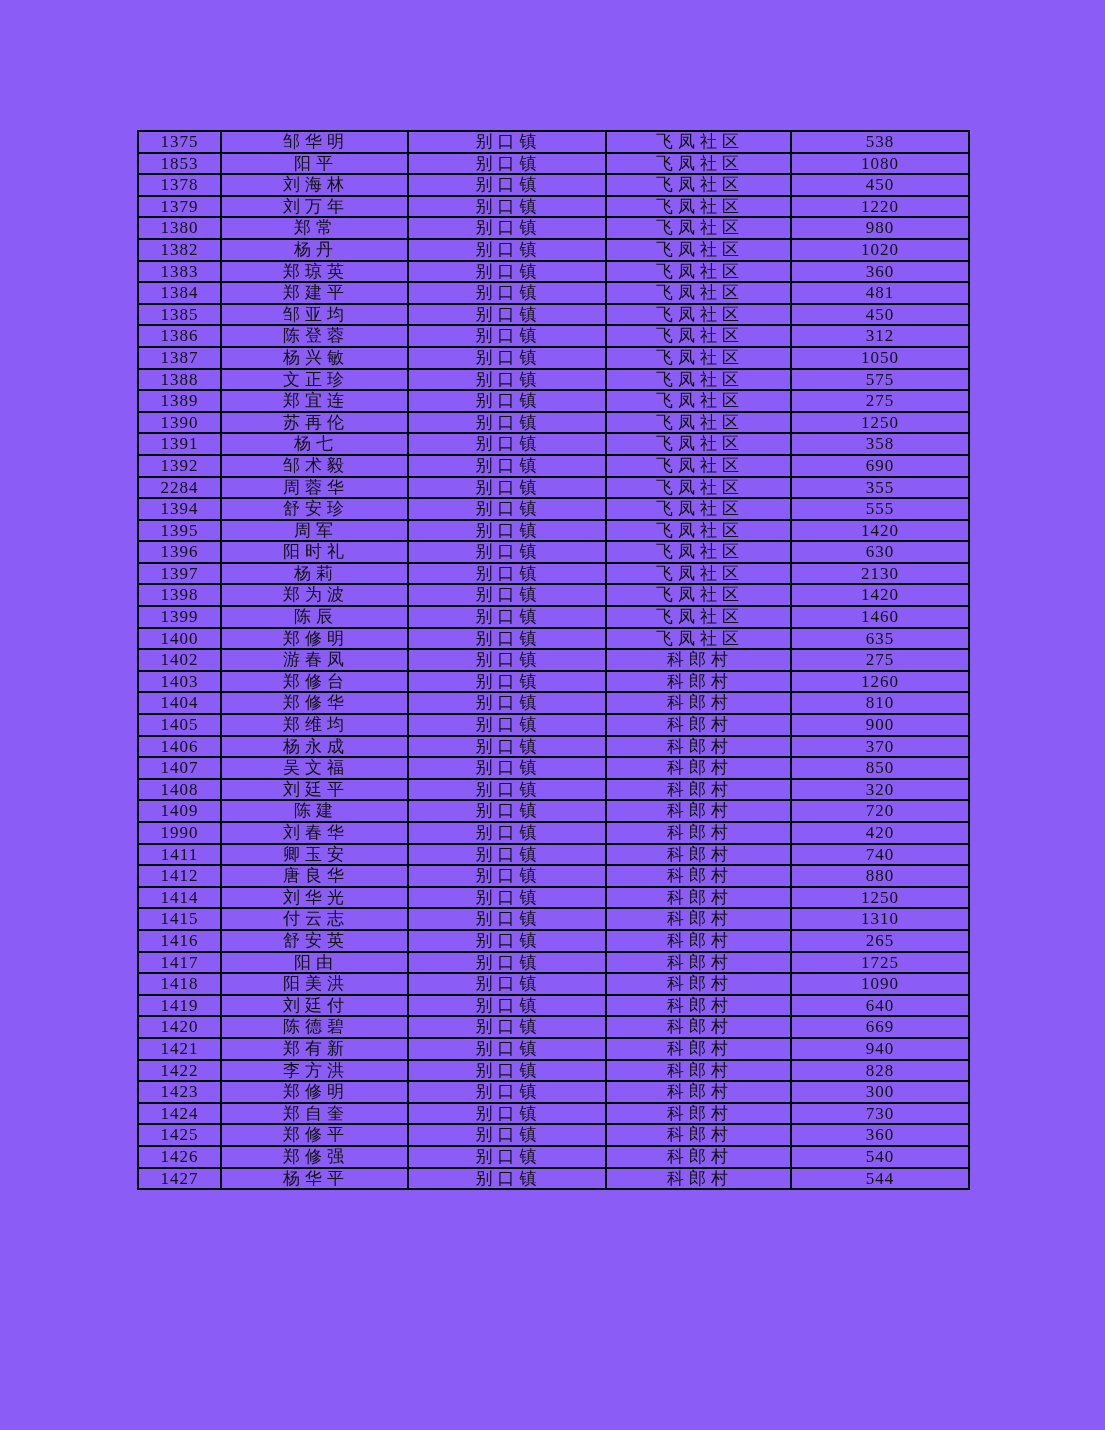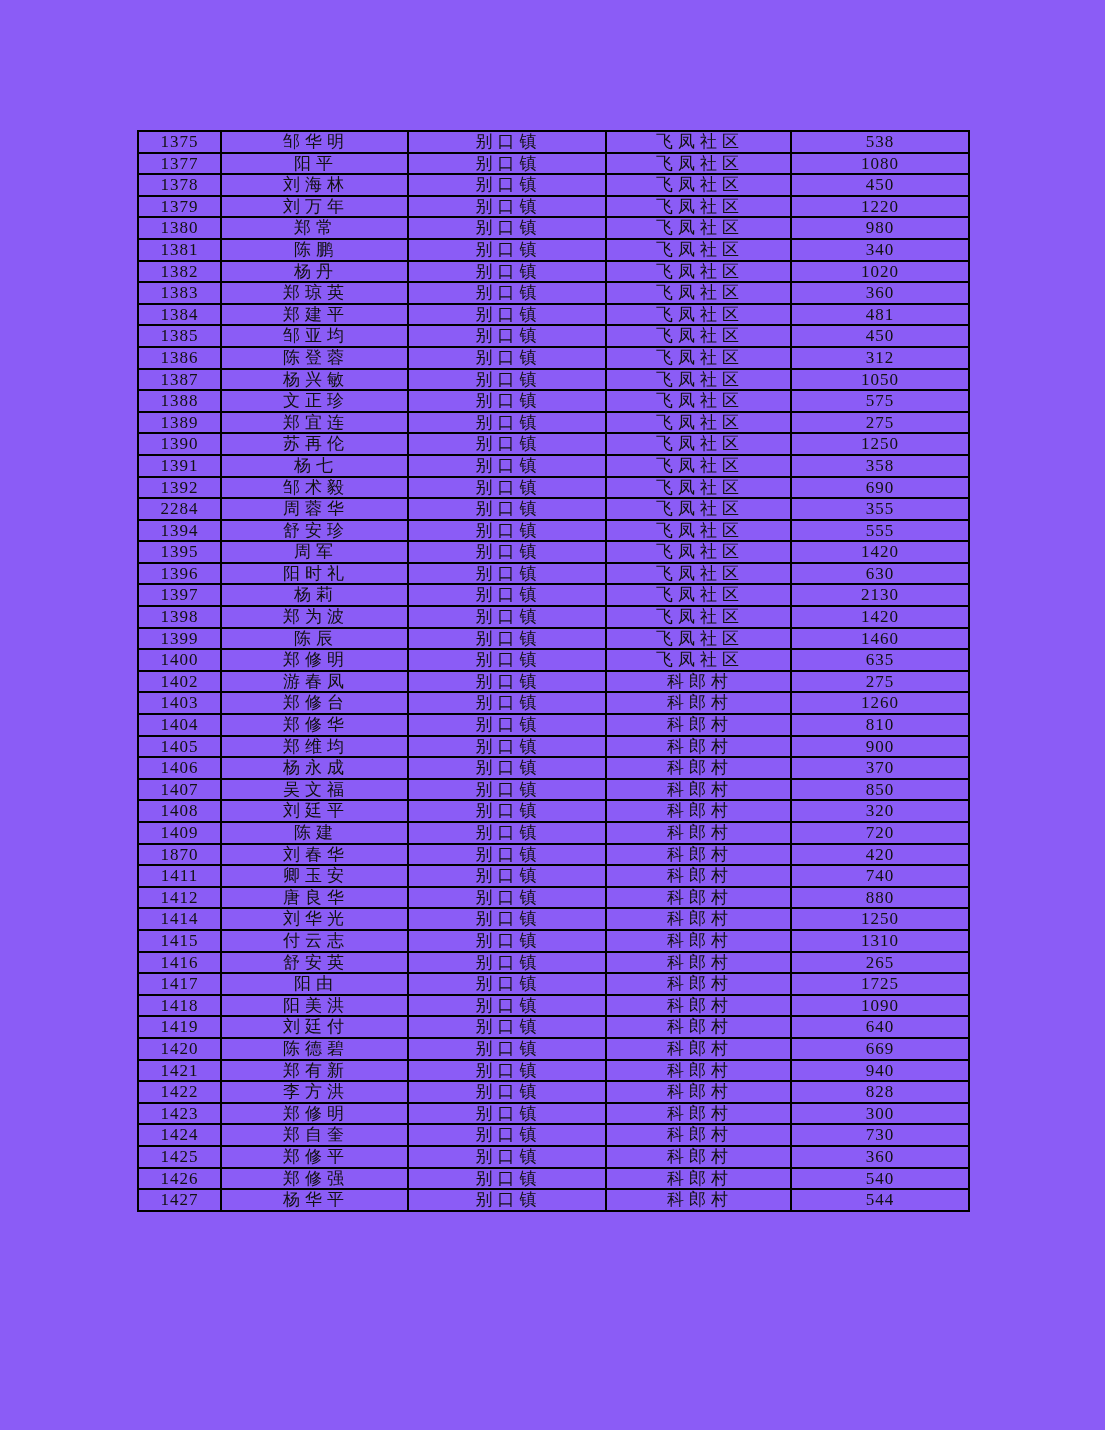--- a/index.html
+++ b/index.html
@@ -63,21 +63,21 @@
     </colgroup>
     <tbody>
         <tr>
           <td class="col-id">1375</td>
           <td class="col-name">邹华明</td>
           <td class="col-town">别口镇</td>
           <td class="col-community">飞凤社区</td>
           <td class="col-amount">538</td>
         </tr>
         <tr>
-          <td class="col-id">1377</td>
+          <td class="col-id">1853</td>
           <td class="col-name">阳平</td>
           <td class="col-town">别口镇</td>
           <td class="col-community">飞凤社区</td>
           <td class="col-amount">1080</td>
         </tr>
         <tr>
           <td class="col-id">1378</td>
           <td class="col-name">刘海林</td>
           <td class="col-town">别口镇</td>
           <td class="col-community">飞凤社区</td>
@@ -91,27 +91,20 @@
           <td class="col-amount">1220</td>
         </tr>
         <tr>
           <td class="col-id">1380</td>
           <td class="col-name">郑常</td>
           <td class="col-town">别口镇</td>
           <td class="col-community">飞凤社区</td>
           <td class="col-amount">980</td>
         </tr>
         <tr>
-          <td class="col-id">1381</td>
-          <td class="col-name">陈鹏</td>
-          <td class="col-town">别口镇</td>
-          <td class="col-community">飞凤社区</td>
-          <td class="col-amount">340</td>
-        </tr>
-        <tr>
           <td class="col-id">1382</td>
           <td class="col-name">杨丹</td>
           <td class="col-town">别口镇</td>
           <td class="col-community">飞凤社区</td>
           <td class="col-amount">1020</td>
         </tr>
         <tr>
           <td class="col-id">1383</td>
           <td class="col-name">郑琼英</td>
           <td class="col-town">别口镇</td>
@@ -287,21 +280,21 @@
           <td class="col-amount">320</td>
         </tr>
         <tr>
           <td class="col-id">1409</td>
           <td class="col-name">陈建</td>
           <td class="col-town">别口镇</td>
           <td class="col-community">科郎村</td>
           <td class="col-amount">720</td>
         </tr>
         <tr>
-          <td class="col-id">1870</td>
+          <td class="col-id">1990</td>
           <td class="col-name">刘春华</td>
           <td class="col-town">别口镇</td>
           <td class="col-community">科郎村</td>
           <td class="col-amount">420</td>
         </tr>
         <tr>
           <td class="col-id">1411</td>
           <td class="col-name">卿玉安</td>
           <td class="col-town">别口镇</td>
           <td class="col-community">科郎村</td>

